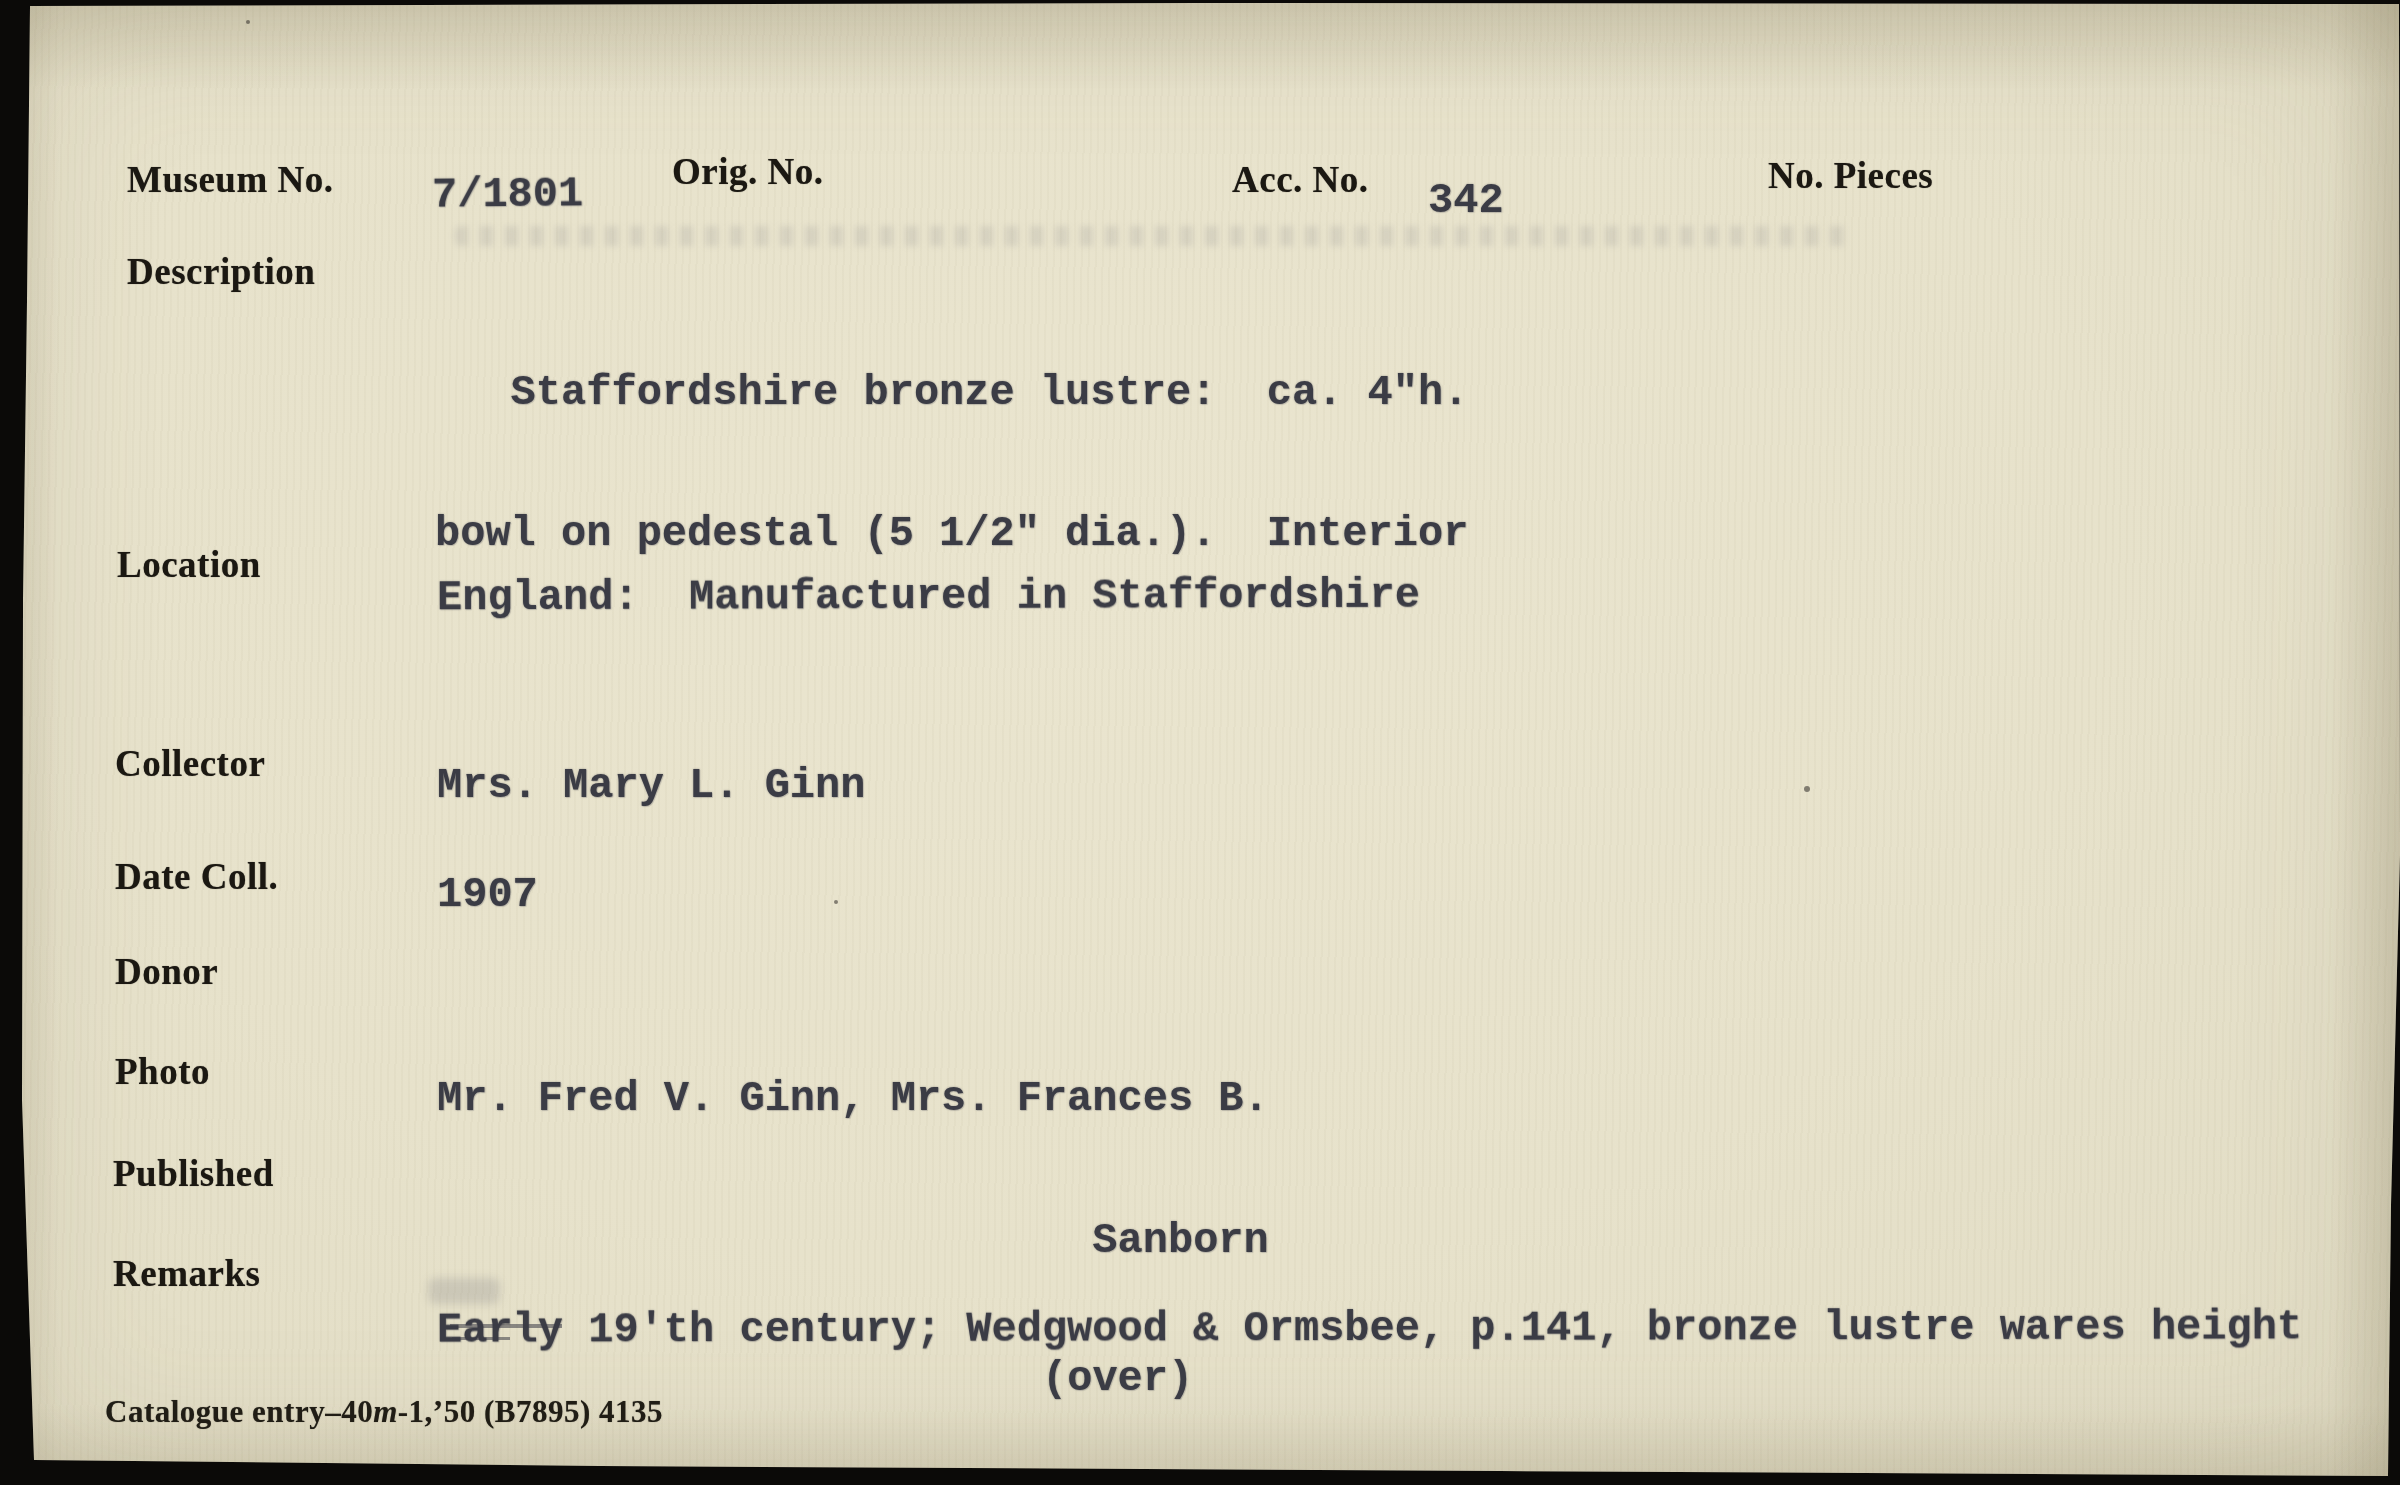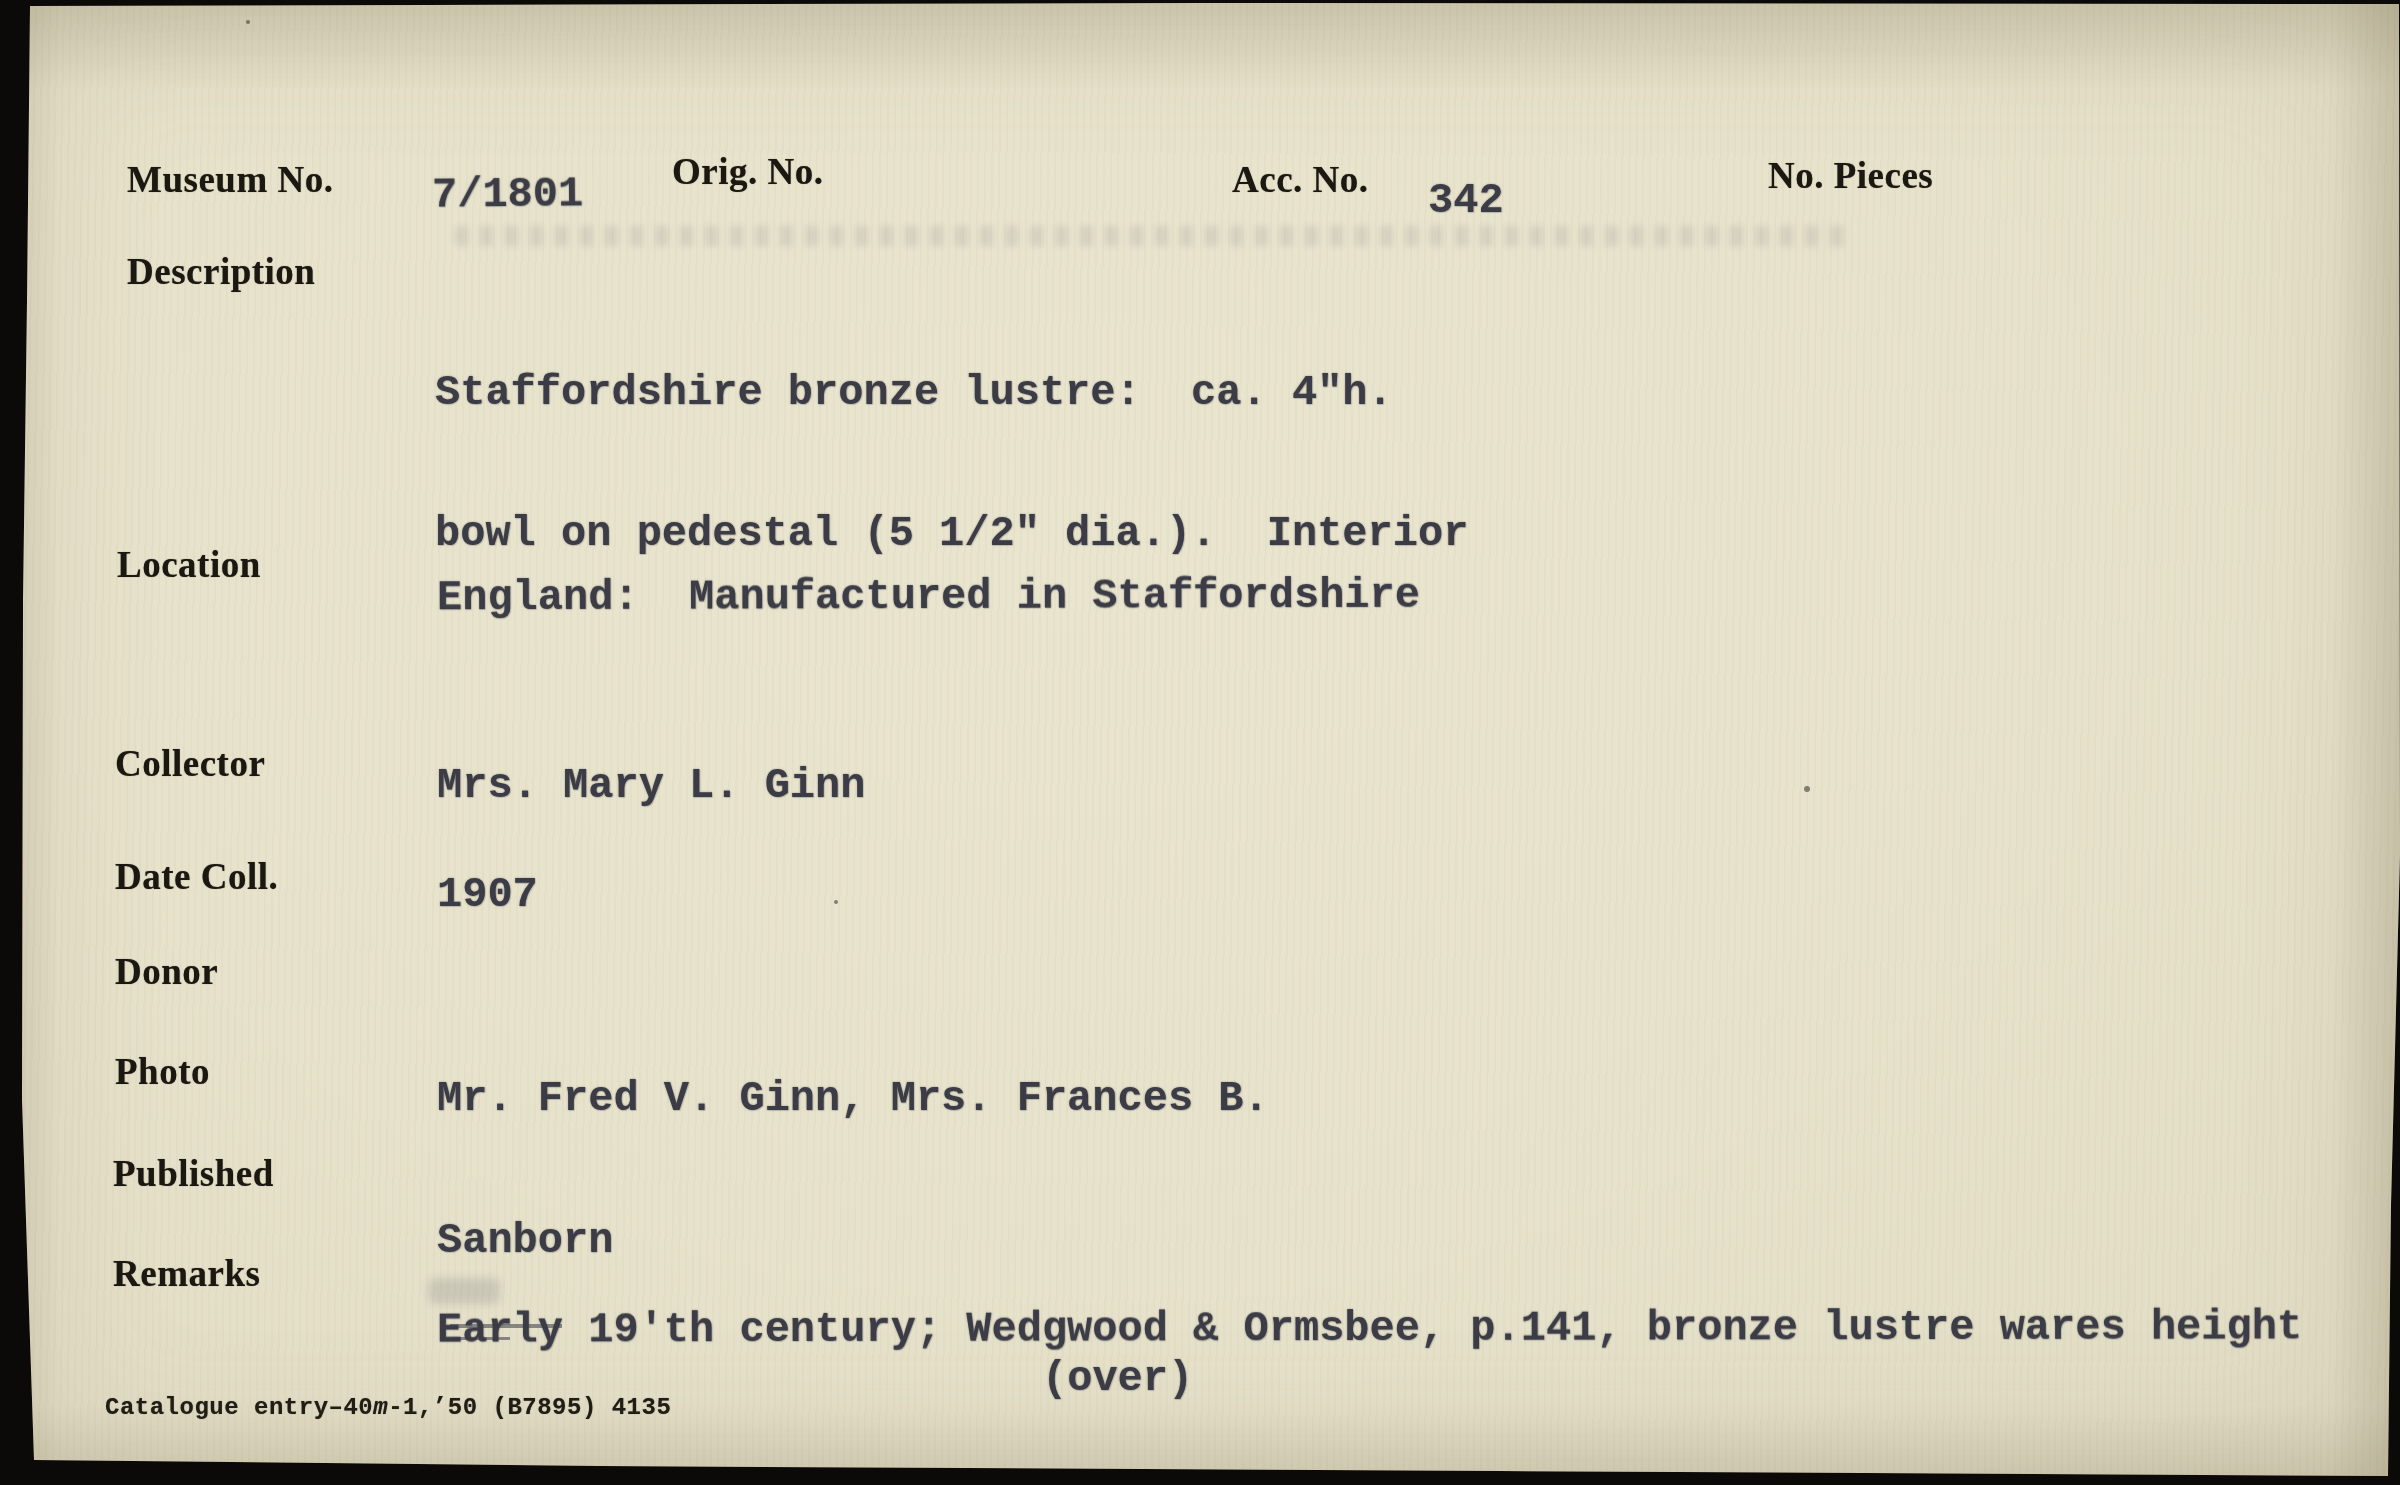--- a/index.html
+++ b/index.html
@@ -8,20 +8,21 @@
     background: #0b0a08;
     width: 2400px;
     height: 1485px;
     overflow: hidden;
   }
   .stage {
     position: relative;
     width: 2400px;
     height: 1485px;
     background: var(--scan-edge, #0b0a08);
+    text-align: right;
   }
   
   .card {
     position: absolute;
     left: 0; top: 0;
     width: 2400px; height: 1485px;
     background:
       linear-gradient(180deg, rgba(125,115,82,0.20) 0px, rgba(125,115,82,0.0) 90px),
       linear-gradient(270deg, rgba(115,105,72,0.18) 0px, rgba(115,105,72,0.0) 70px),
       linear-gradient(90deg, rgba(115,105,72,0.14) 0px, rgba(115,105,72,0.0) 60px),
@@ -56,23 +57,23 @@
     line-height: 47px;
     color: var(--typed-ink, #3b3c45);
     text-shadow: 0 0 2px rgba(52, 52, 64, 0.45), 1px 1px 0 rgba(52, 52, 64, 0.12);
     white-space: pre;
     filter: blur(0.3px);
   }
   .typed .typed-line { height: 47px; }
   .donor-block .typed-line { height: 48px; }
   .footer-line {
     position: absolute;
-    font-family: Liberation Mono, monospace;
+    font-family: Liberation Serif, serif;
     font-weight: 700;
-    font-size: 24px;
+    font-size: 31px;
     letter-spacing: 0.5px;
     color: #201d15;
     text-shadow: 0 0 1px rgba(30, 26, 18, 0.5);
     white-space: pre;
   }
   .footer-line .it { font-style: italic; }
   
   .smudge {
     position: absolute;
     pointer-events: none;

